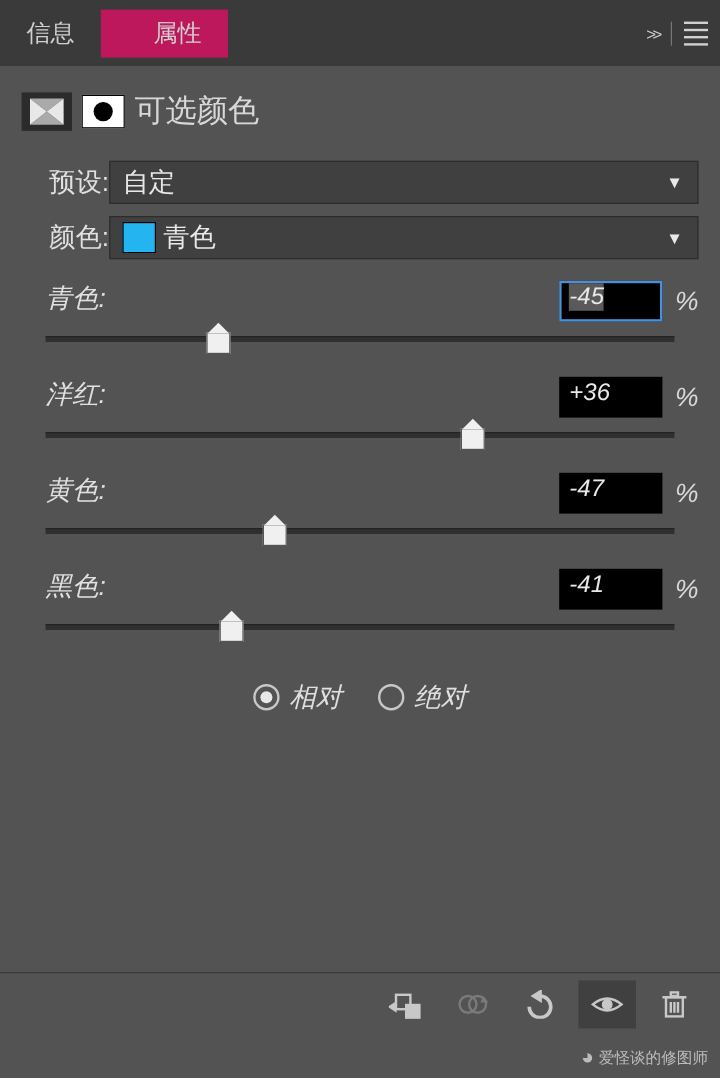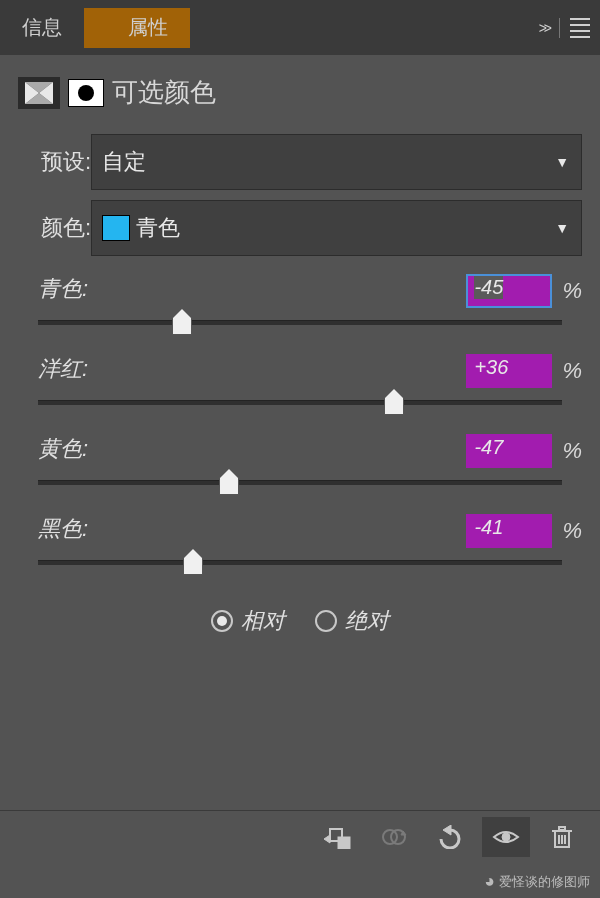--- a/index.html
+++ b/index.html
@@ -1,41 +1,41 @@
 <!DOCTYPE html>
 <html><head>
 <meta charset="utf-8">
 <style>
 *{box-sizing:border-box;margin:0;padding:0;font-family:"Microsoft YaHei",Arial,sans-serif;}
 body{width:600px;height:898px;background:#535353;color:#e8e8e8;overflow:hidden;position:relative;}
 .tabs{display:flex;align-items:center;height:55px;background:#3a3a3a;position:relative;}
 .tab{padding:0 22px;height:40px;display:flex;align-items:center;font-size:20px;color:#d0d0d0;cursor:pointer;}
-.tab.active{background:#a16207;padding-left:44px;}
+.tab.active{background:#be185d;padding-left:44px;}
 .tabs-right{position:absolute;right:10px;display:flex;align-items:center;gap:10px;}
 .chev-icon{font-size:14px;color:#d0d0d0;letter-spacing:-3px;}
 .divider-v{width:1px;height:20px;background:#777;}
 .menu-lines{display:flex;flex-direction:column;gap:4px;}
 .menu-lines span{display:block;width:20px;height:2px;background:#d0d0d0;}
 .panel{padding:20px 18px 60px;}
 .header-row{display:flex;align-items:center;gap:8px;margin-bottom:24px;}
 .adj-icon{width:42px;height:32px;background:#2b2b2b;display:flex;align-items:center;justify-content:center;}
 .adj-icon svg{width:30px;height:24px;}
 .mask-icon{width:36px;height:28px;background:#fff;border:1px solid #000;display:flex;align-items:center;justify-content:center;}
 .mask-icon .circ{width:16px;height:16px;border-radius:50%;background:#000;}
 .header-title{font-size:26px;color:#d8d8d8;}
 .row{display:flex;align-items:center;margin:10px 0;}
 .row-label{width:73px;font-size:22px;color:#e0e0e0;text-align:right;}
-.select{flex:1;height:56px;background:#404040;border:1px solid #2c2c2c;display:flex;align-items:center;padding:0 10px;font-size:22px;color:#e8e8e8;position:relative;cursor:pointer;}
+.select{flex:1;height:36px;background:#404040;border:1px solid #2c2c2c;display:flex;align-items:center;padding:0 10px;font-size:22px;color:#e8e8e8;position:relative;cursor:pointer;}
 .select .chev{position:absolute;right:12px;font-size:14px;}
 .swatch{width:28px;height:26px;margin-right:6px;border:1px solid #000;}
 .slider-block{margin:18px 0 10px 0;}
 .slider-head{display:flex;align-items:flex-start;justify-content:space-between;padding-left:20px;font-style:italic;}
 .slider-name{font-size:22px;color:#e0e0e0;}
 .val-group{display:flex;align-items:center;gap:10px;}
-.val-input{width:86px;height:34px;background:#a21caf;border:2px solid transparent;color:#e8e8e8;font-size:20px;padding:0 6px;text-align:left;}
+.val-input{width:86px;height:34px;background:#000000;border:2px solid transparent;color:#e8e8e8;font-size:20px;padding:0 6px;text-align:left;}
 .val-input.focused{border-color:#4a90d9;}
 .val-input.focused .hl{background:#5a5a5a;display:inline-block;}
 .pct{font-size:22px;color:#d8d8d8;}
 .track{position:relative;height:20px;margin:8px 20px 0 20px;}
 .track-line{position:absolute;top:4px;left:0;right:0;height:5px;background:#2f2f2f;border-top:1px solid #232323;}
 .thumb{position:absolute;top:1px;width:20px;height:18px;background:#f0f0f0;border:1px solid #555;margin-left:-10px;cursor:pointer;}
 .thumb:before{content:"";position:absolute;top:-9px;left:0;width:0;height:0;border-left:9px solid transparent;border-right:9px solid transparent;border-bottom:9px solid #f0f0f0;}
 .radio-row{display:flex;align-items:center;justify-content:center;gap:30px;margin-top:30px;font-style:italic;}
 .radio{display:flex;align-items:center;gap:8px;cursor:pointer;}
 .radio-o{width:22px;height:22px;border-radius:50%;border:2px solid #c8c8c8;display:flex;align-items:center;justify-content:center;}

